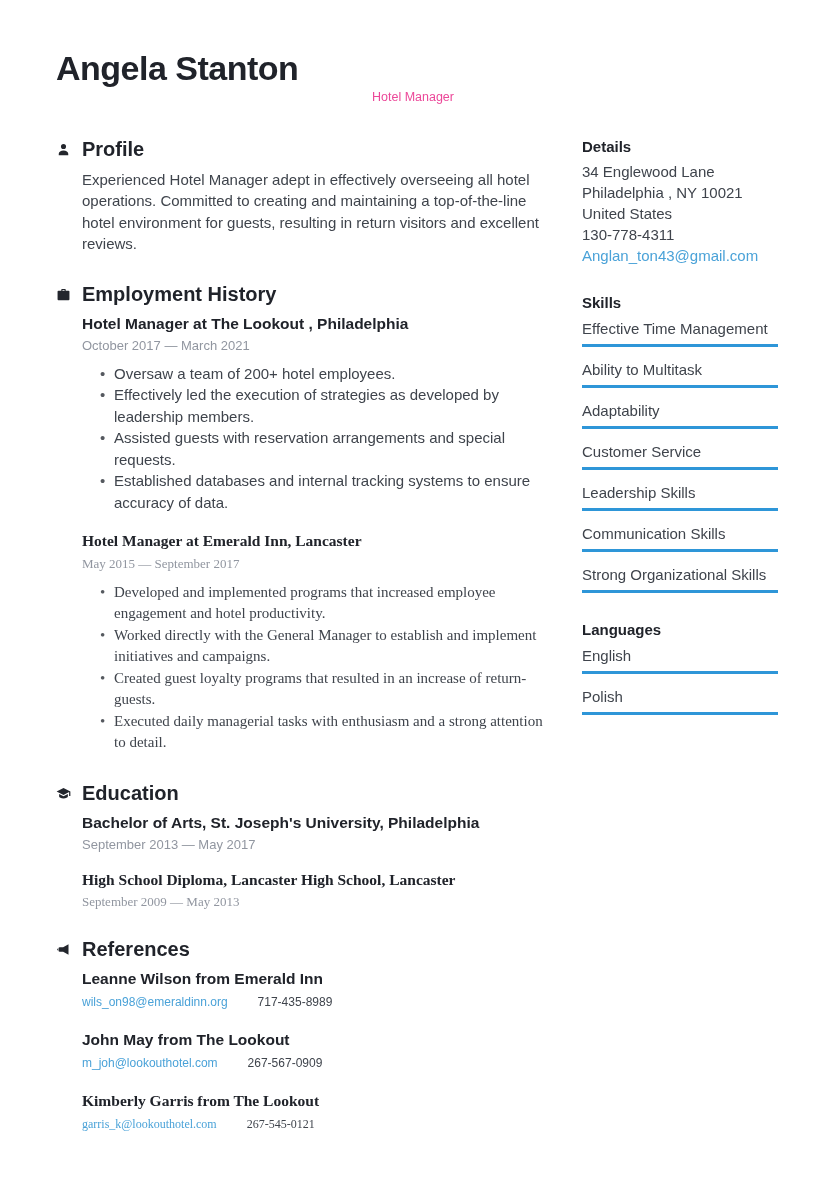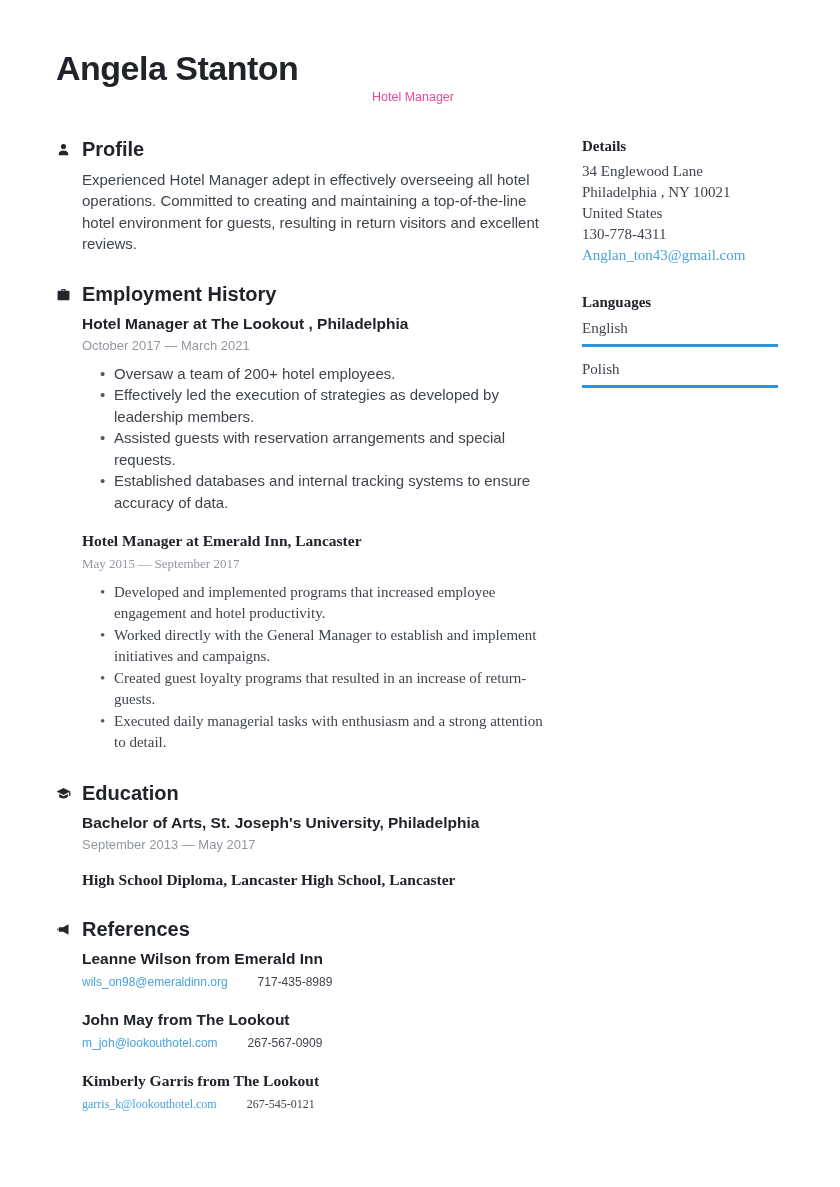--- a/index.html
+++ b/index.html
@@ -88,21 +88,21 @@
   }
   .ref-contact { margin-top: 3px; font-size: 12px; line-height: 20px; }
   .ref-email {
     color: var(--link-blue, #4aa2d8);
     text-decoration: none;
     margin-right: 30px;
   }
   .ref-phone { color: var(--body-text, #3f444c); }
 
   
-  .side-block { margin-bottom: 28px; font-family: Liberation Serif, serif; }
+  .side-block { margin-bottom: 28px; }
   .side-heading {
     margin: 0 0 6px;
     font-size: 15px;
     font-weight: 700;
     color: var(--heading-text, #20232a);
   }
   .side-line { font-size: 15px; line-height: 21px; }
   .email-link {
     display: inline-block;
     font-size: 15px;
@@ -181,20 +181,21 @@
             </svg>
         </span>
         <h2 class="sec-title">Education</h2>
         <div>
             <article class="entry">
             <h3 class="entry-title">Bachelor of Arts, St. Joseph's University, Philadelphia</h3>
             <div class="date">September 2013 — May 2017</div>
           </article>
             <article class="entry">
             <h3 class="entry-title">High School Diploma, Lancaster High School, Lancaster</h3>
+            <div class="date">September 2009 — May 2013</div>
           </article>
           </div>
       </section>
 
       <section class="section">
         <span class="sec-icon">
           <svg viewBox="0 0 24 24">
               <path d="M20 3.5v17l-8.6-4.8H6.2A2.2 2.2 0 0 1 4 13.5v-3a2.2 2.2 0 0 1 2.2-2.2h5.2L20 3.5zM3 10.8v2.4H1.8v-2.4H3z"></path>
             </svg>
         </span>
@@ -229,20 +230,32 @@
         <h3 class="side-heading">Details</h3>
         <div>
             <div class="side-line">34 Englewood Lane</div>
             <div class="side-line">Philadelphia , NY 10021</div>
             <div class="side-line">United States</div>
             <div class="side-line">130-778-4311</div>
           </div>
         <a href="#" class="email-link">Anglan_ton43@gmail.com</a>
       </div>
 
+      <div class="side-block">
+        <h3 class="side-heading">Skills</h3>
+        <ul class="rule-list">
+            <li>Effective Time Management</li>
+            <li>Ability to Multitask</li>
+            <li>Adaptability</li>
+            <li>Customer Service</li>
+            <li>Leadership Skills</li>
+            <li>Communication Skills</li>
+            <li>Strong Organizational Skills</li>
+          </ul>
+      </div>
 
       <div class="side-block">
         <h3 class="side-heading">Languages</h3>
         <ul class="rule-list">
             <li>English</li>
             <li>Polish</li>
           </ul>
       </div>
 
     </aside>

